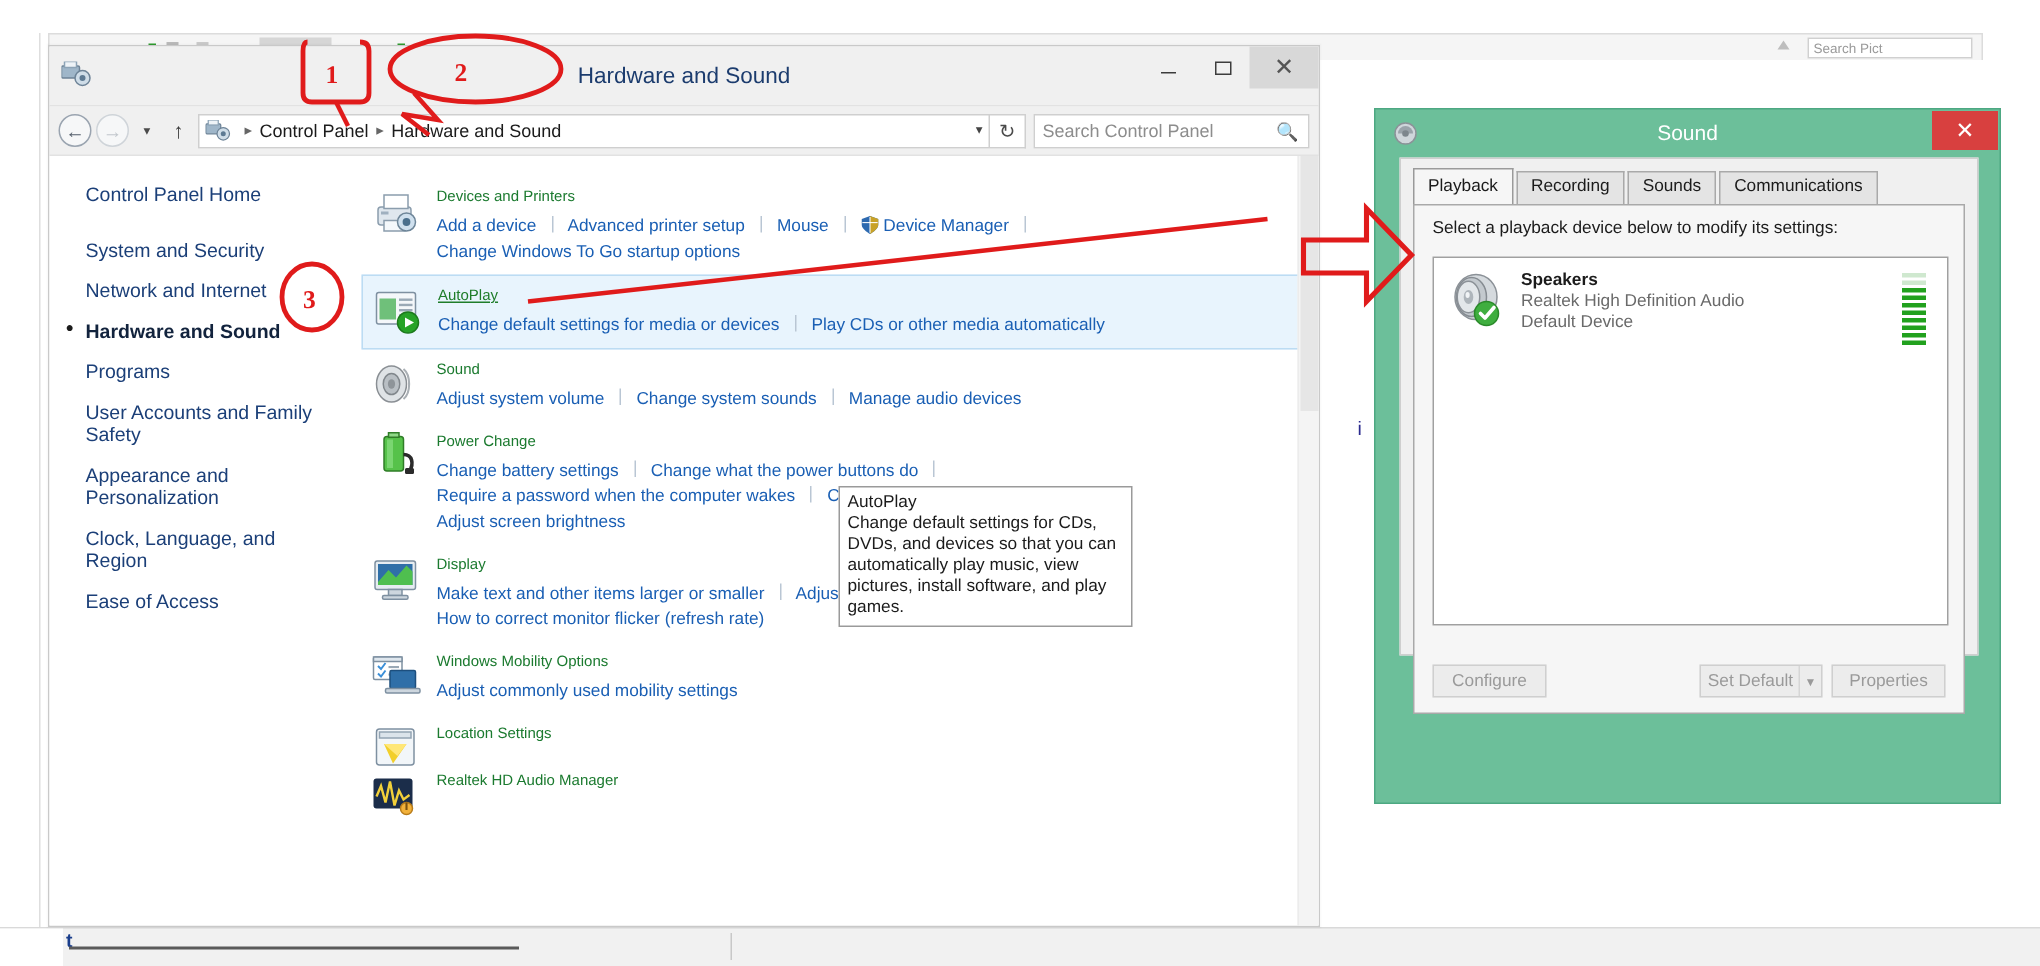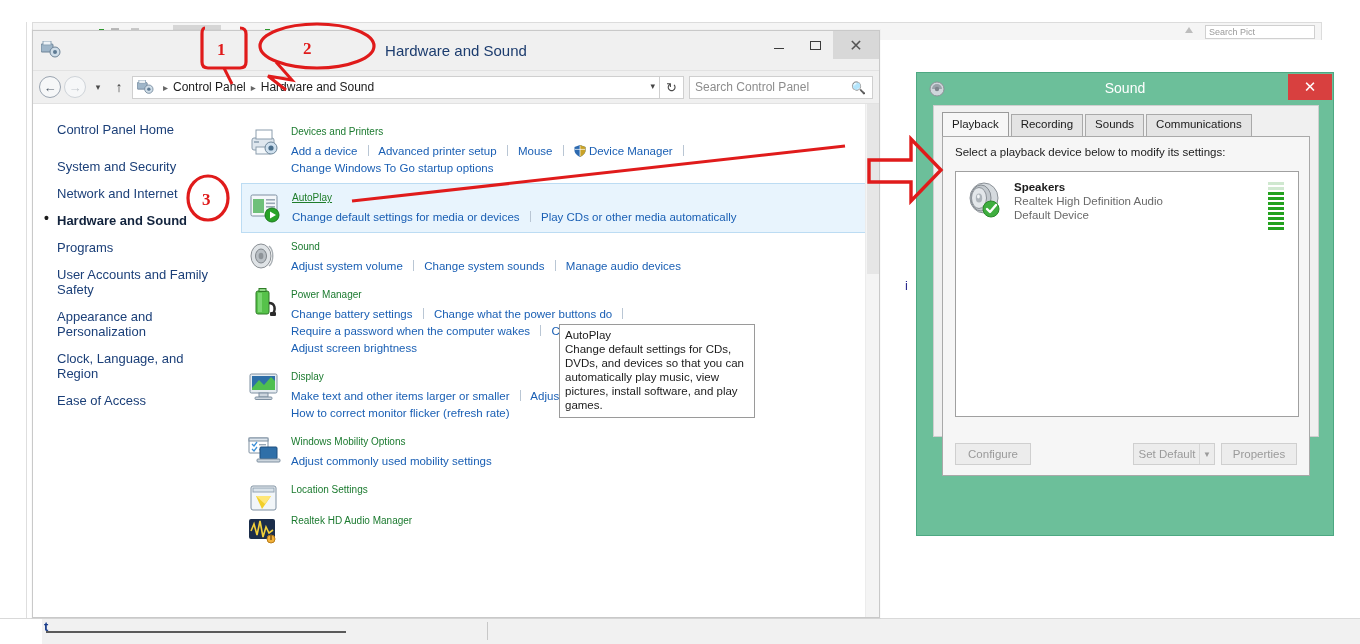--- a/index.html
+++ b/index.html
@@ -399,21 +399,21 @@
       <div class="cat-row">
         <span class="cat-icon">
           <svg width="34" height="34" viewBox="0 0 34 34">
             <rect x="9" y="4" width="13" height="23" rx="2" fill="#56c24a" stroke="#2f7d27"></rect>
             <rect x="12" y="1.5" width="7" height="3" fill="#8fd887" stroke="#2f7d27"></rect>
             <rect x="11" y="6" width="4" height="19" fill="#8ade82" opacity="0.7"></rect>
             <path d="M22 16 C28 16 29 22 26 27" fill="none" stroke="#2b2b2b" stroke-width="2.4"></path>
             <rect x="23" y="25" width="6" height="4" rx="1" fill="#2b2b2b"></rect>
           </svg>
         </span>
-        <div class="cat-title">Power Manager</div>
+        <div class="cat-title">Power Change</div>
         <div class="cat-links">
           <a>Change battery settings</a>
           <span class="lnk-sep"></span>
           <a>Change what the power buttons do</a>
           <span class="lnk-sep"></span>
           <br>
           <a>Require a password when the computer wakes</a>
           <span class="lnk-sep"></span>
           <a>Change when the computer sleeps</a>
           <span class="lnk-sep"></span>

